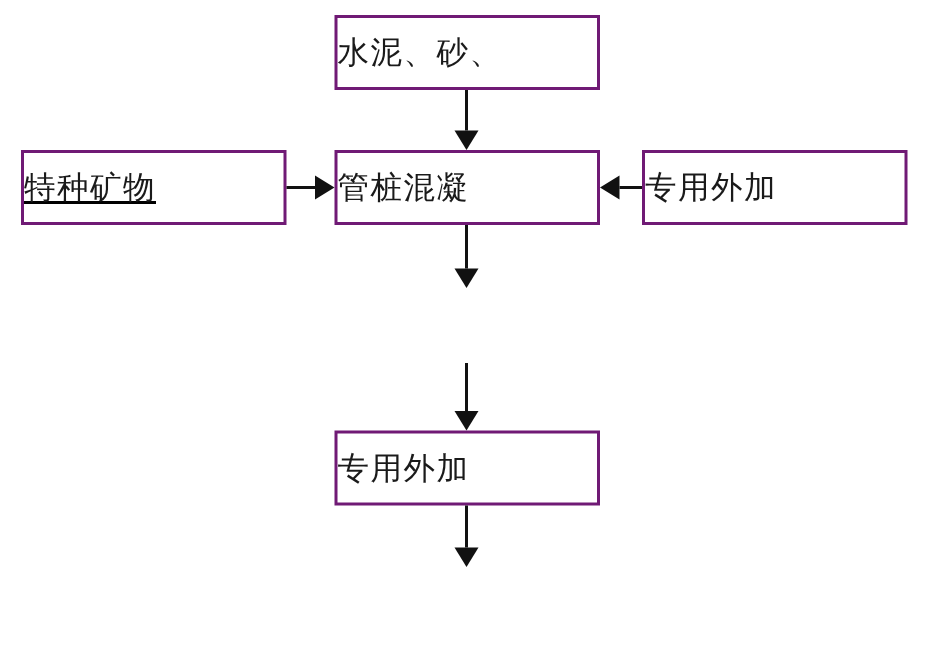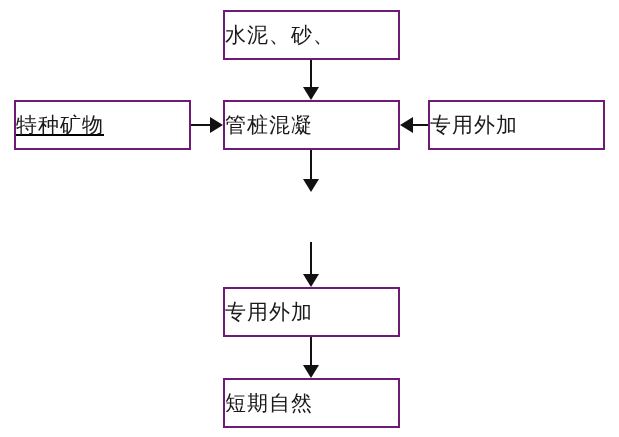--- a/index.html
+++ b/index.html
@@ -115,23 +115,20 @@
 
   <div class="node" id="node-special-agent">
     <span class="label">专用外加</span>
   </div>
 
 
   <div class="node" id="node-steam-curing">
     <span class="label">专用外加</span>
   </div>
 
-  <div class="node" id="node-natural-curing">
-    <span class="label">短期自然</span>
-  </div>
 
   <div class="conn-v" id="edge-raw-to-concrete-line"></div>
   <div class="arrow-down" id="edge-raw-to-concrete-head"></div>
 
   <div class="conn-h" id="edge-mineral-to-concrete-line"></div>
   <div class="arrow-right" id="edge-mineral-to-concrete-head"></div>
 
   <div class="conn-h" id="edge-agent-to-concrete-line"></div>
   <div class="arrow-left" id="edge-agent-to-concrete-head"></div>
 

